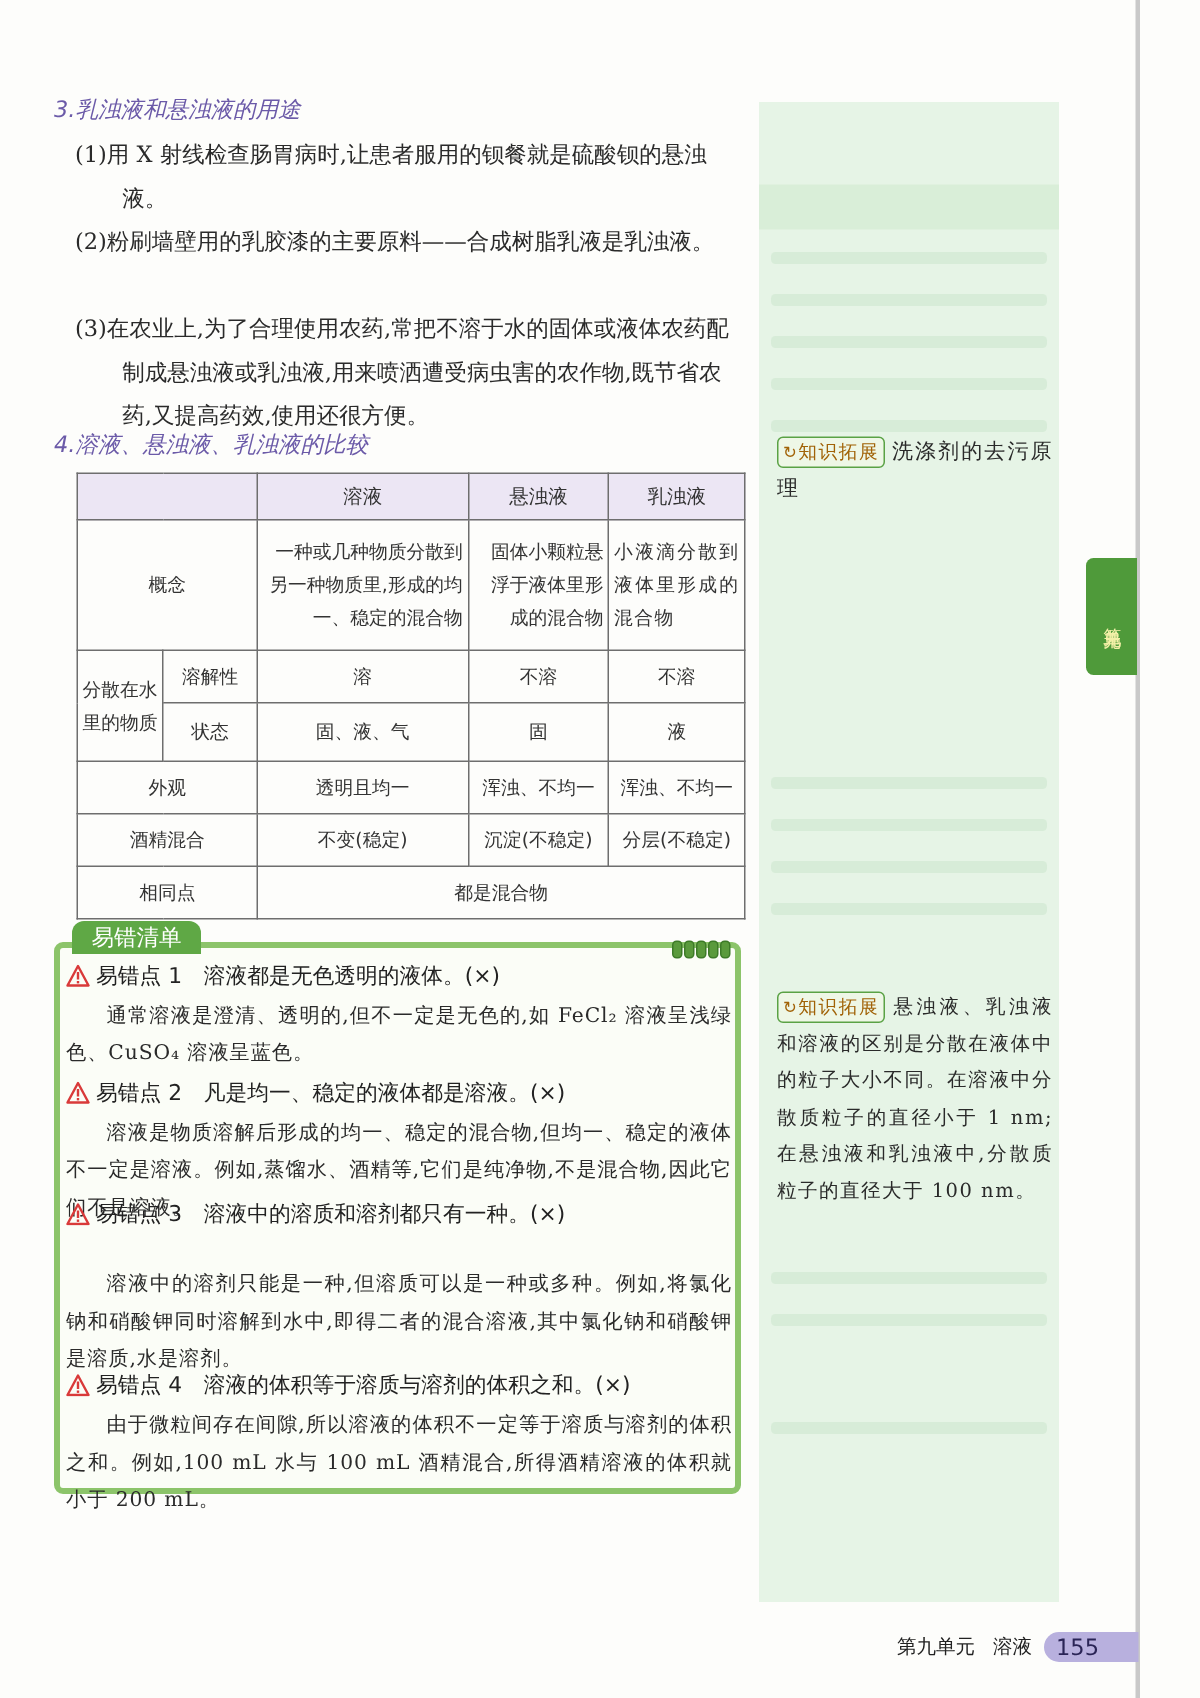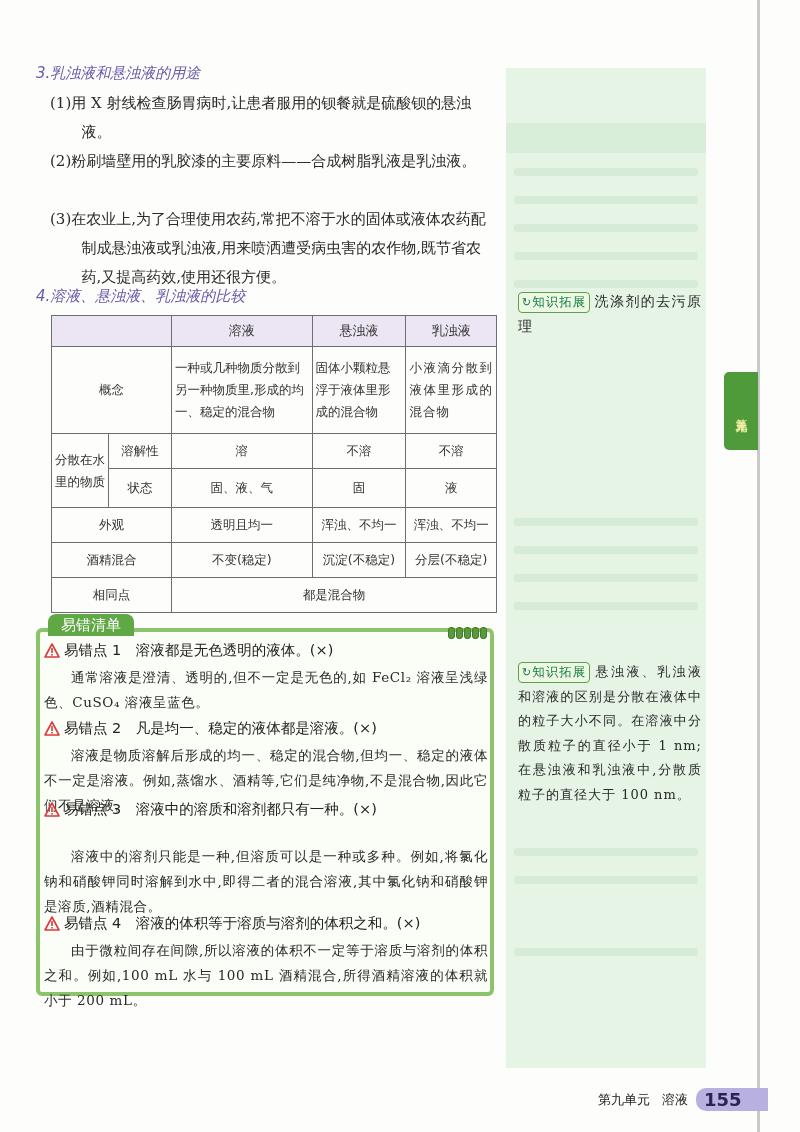--- a/index.html
+++ b/index.html
@@ -45,21 +45,21 @@
 
   
   table.cmp {
     position:absolute; left:51px; top:315px; width:446px;
     border-collapse:collapse; font-size:12.5px; color:#333;
   }
   table.cmp td, table.cmp th {
     border:1px solid #6e6e6e; text-align:center; padding:2px 3px; font-weight:normal;
   }
   table.cmp th { background:#ece6f4; height:26px; font-size:13px; }
-  table.cmp td.concept { text-align:left; line-height:22px; }
+  table.cmp td.concept { text-align:right; line-height:22px; }
   table.cmp td.concept.just { text-align:justify; letter-spacing:1px; }
   table.cmp tr.r-concept td { height:82px; }
   table.cmp tr.r-small td { height:30px; }
   table.cmp tr.r-state td { height:34px; }
 
   
   .err-box {
     position:absolute; left:36px; top:628px; width:458px; height:368px;
     border:4px solid #8cc46a; border-radius:6px; background:#fbfdf7;
     box-sizing:border-box;
@@ -84,31 +84,31 @@
     text-indent:2em; text-align:justify; letter-spacing:.6px;
   }
 
   
   .note {
     position:absolute; left:518px; width:184px; font-size:13px; line-height:24.5px; letter-spacing:1px;
     text-align:justify;
   }
   .note-badge {
     display:inline-block; border:1px solid #5aa245; border-radius:4px; background:#eef7e6;
-    color:#15803d; font-size:12.5px; padding:0 3px; line-height:18px; margin-right:4px;
+    color:#a16207; font-size:12.5px; padding:0 3px; line-height:18px; margin-right:4px;
   }
   .note-badge .lb { font-size:11px; }
   .note-head { font-size:14px; }
 
   
   .footer {
     position:absolute; top:1088px; left:598px; font-size:13px; color:#222; display:flex; align-items:center; gap:12px;
   }
   .page-num {
-    background:#b8b0de; color:#2a2456; font-weight:bold; font-size:18px;
+    background:#b8b0de; color:#2a2456; font-weight:normal; font-size:15px;
     padding:1px 26px 1px 8px; border-radius:10px 0 0 10px; margin-left:-4px;
   }
 </style>
 </head>
 <body>
 
 <div class="side-strip">
   <div class="ghost-band"></div>
   <div class="ghost" style="top:100px;"></div>
   <div class="ghost" style="top:128px;"></div>
@@ -212,21 +212,21 @@
 <div class="err-item-body" style="top:743px;">溶液是物质溶解后形成的均一、稳定的混合物,但均一、稳定的液体不一定是溶液。例如,蒸馏水、酒精等,它们是纯净物,不是混合物,因此它们不是溶液。</div>
 
 <div class="err-item-title sans" style="top:800px;justify-content:flex-end;">
   <svg class="warn-icon" viewBox="0 0 16 15">
       <path d="M8 1 L15 14 L1 14 Z" fill="none" stroke="#d93a3a" stroke-width="1.6" stroke-linejoin="round"></path>
       <rect x="7.2" y="5" width="1.6" height="5" fill="#d93a3a"></rect>
       <rect x="7.2" y="11" width="1.6" height="1.6" fill="#d93a3a"></rect>
     </svg>
   <span>易错点 3　溶液中的溶质和溶剂都只有一种。(×)</span>
 </div>
-<div class="err-item-body" style="top:844px;">溶液中的溶剂只能是一种,但溶质可以是一种或多种。例如,将氯化钠和硝酸钾同时溶解到水中,即得二者的混合溶液,其中氯化钠和硝酸钾是溶质,酒精混合。</div>
+<div class="err-item-body" style="top:844px;">溶液中的溶剂只能是一种,但溶质可以是一种或多种。例如,将氯化钠和硝酸钾同时溶解到水中,即得二者的混合溶液,其中氯化钠和硝酸钾是溶质,水是溶剂。</div>
 
 <div class="err-item-title sans" style="top:914px;">
   <svg class="warn-icon" viewBox="0 0 16 15">
       <path d="M8 1 L15 14 L1 14 Z" fill="none" stroke="#d93a3a" stroke-width="1.6" stroke-linejoin="round"></path>
       <rect x="7.2" y="5" width="1.6" height="5" fill="#d93a3a"></rect>
       <rect x="7.2" y="11" width="1.6" height="1.6" fill="#d93a3a"></rect>
     </svg>
   <span>易错点 4　溶液的体积等于溶质与溶剂的体积之和。(×)</span>
 </div>
 <div class="err-item-body" style="top:938px;">由于微粒间存在间隙,所以溶液的体积不一定等于溶质与溶剂的体积之和。例如,100 mL 水与 100 mL 酒精混合,所得酒精溶液的体积就小于 200 mL。</div>

